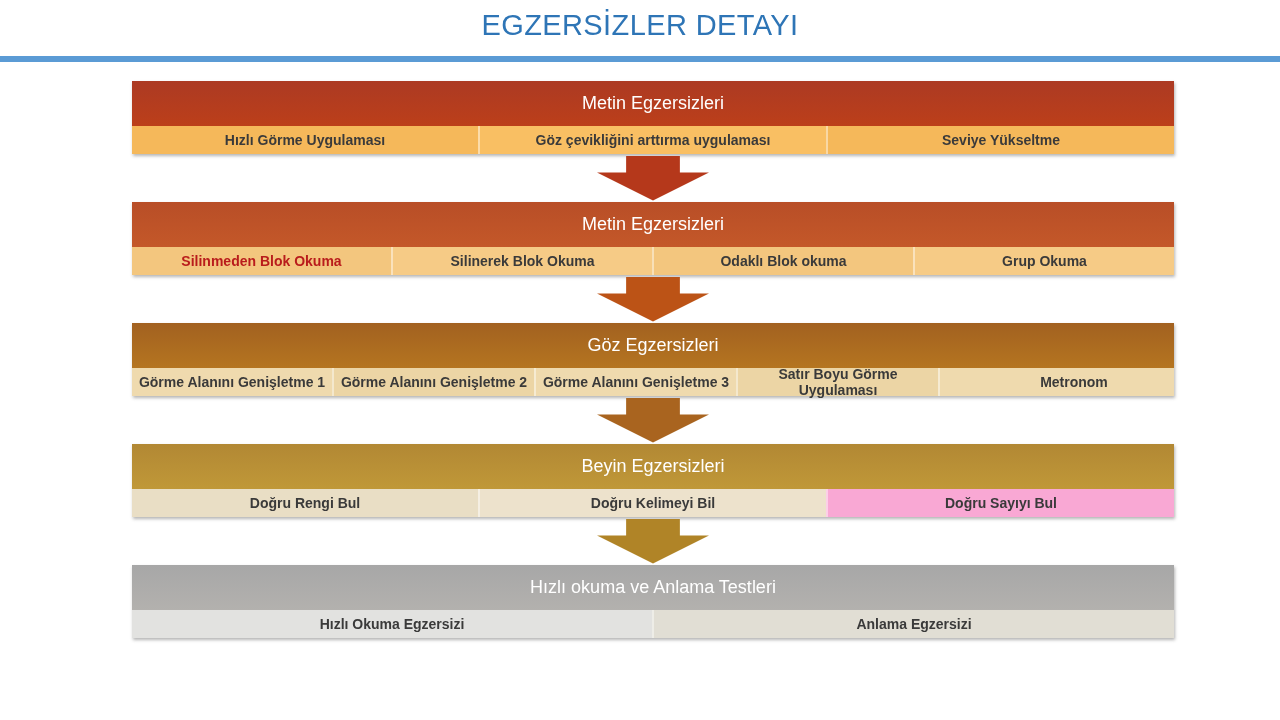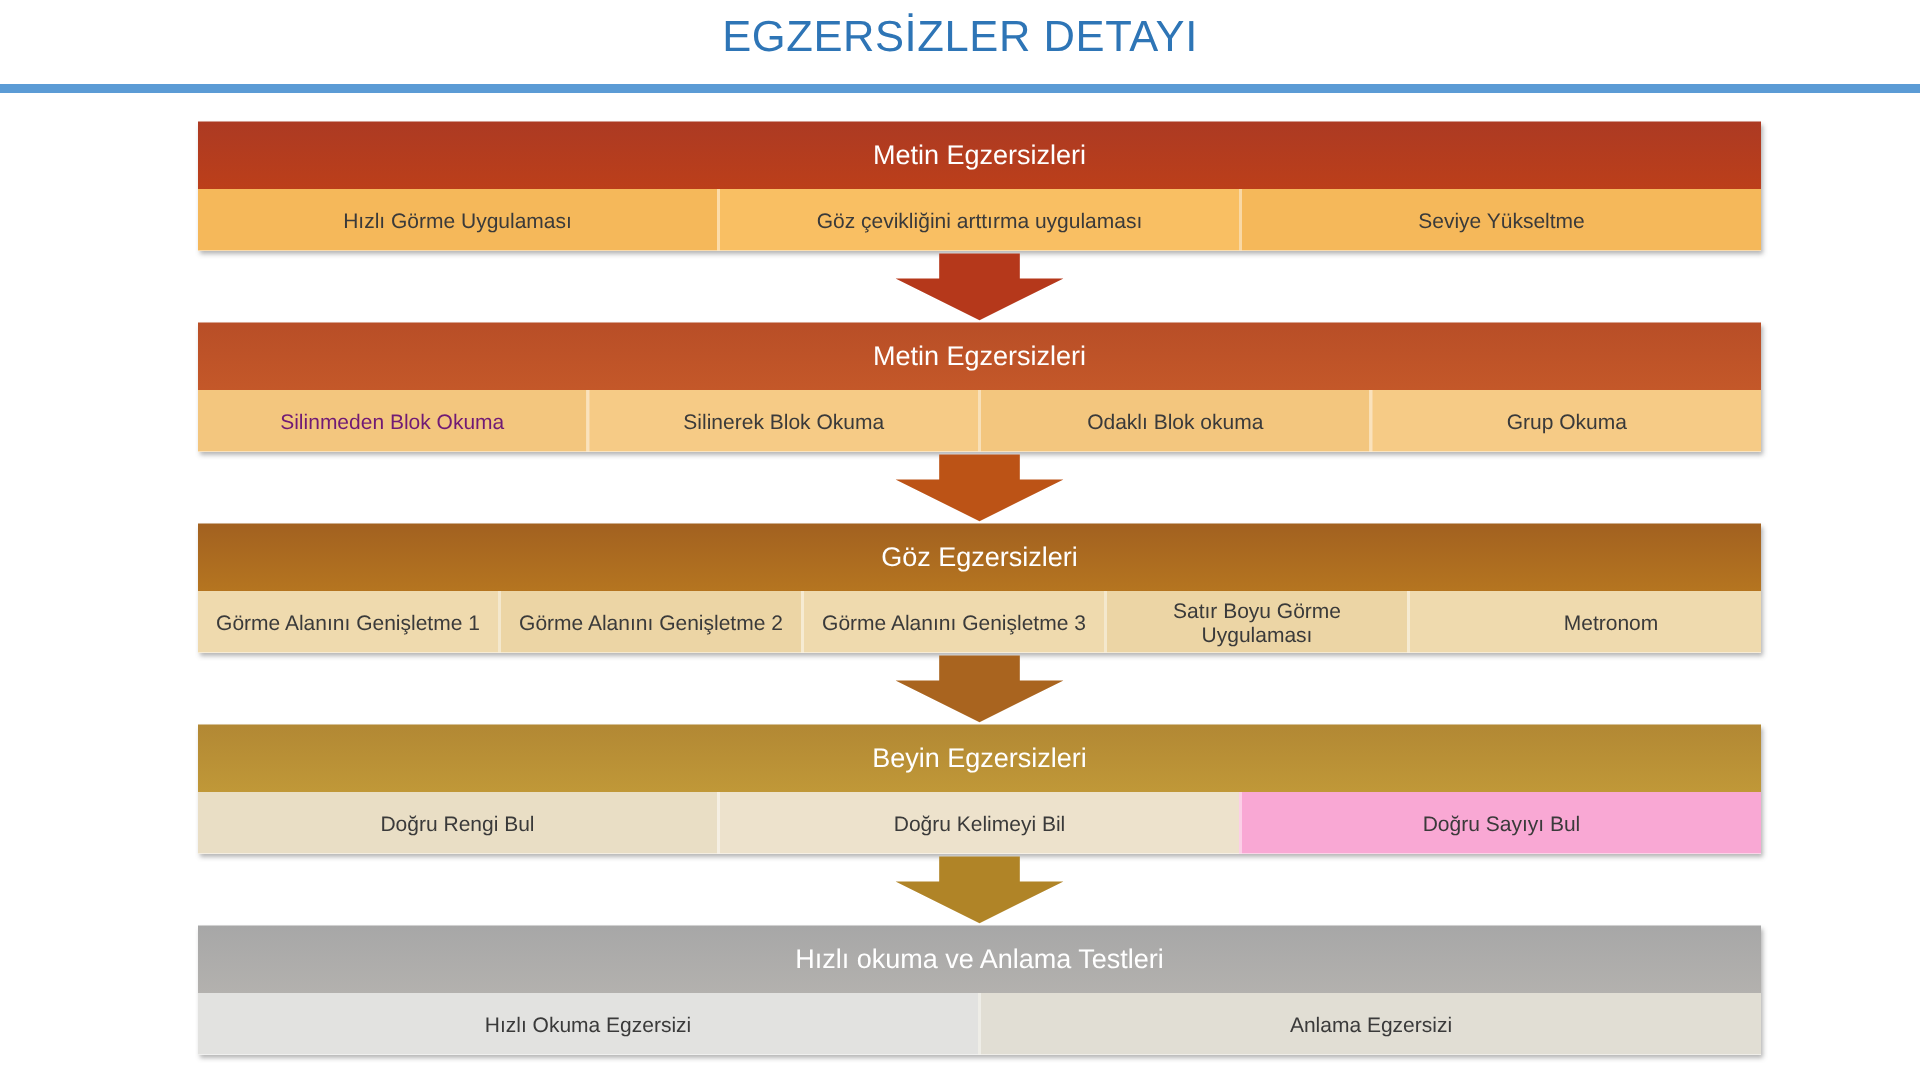--- a/index.html
+++ b/index.html
@@ -16,23 +16,23 @@
   .diagram{width:1042px;margin:19px 0 0 132px;}
   .section{
     box-shadow:1px 2px 3px rgba(90,90,90,0.45);
   }
   .sec-header{
     height:45px;display:flex;align-items:center;justify-content:center;
     color:#ffffff;font-size:18px;font-weight:400;
   }
   .sec-items{display:flex;}
   .cell{
-    flex:1;height:41px;display:flex;align-items:center;justify-content:center;
+    flex:1;height:28px;display:flex;align-items:center;justify-content:center;
     text-align:center;font-size:14px;line-height:16px;
-    padding:0 6px;box-sizing:border-box;
+    padding:0 6px;box-sizing:border-box;font-weight:bold;
   }
   .cell + .cell{border-left:2px solid rgba(255,255,255,0.45);}
   .arrow-wrap{height:48px;display:flex;align-items:center;justify-content:center;}
   .arrow{
     width:112px;height:45px;
     clip-path:polygon(26% 0,74% 0,74% 38%,100% 38%,50% 100%,0 38%,26% 38%);
   }
 </style>
 </head>
 <body>
@@ -47,21 +47,21 @@
         <div class="cell" style="background: rgb(249, 191, 99); color: rgb(58, 58, 58);">Göz çevikliğini arttırma uygulaması</div>
         <div class="cell" style="background: rgb(245, 184, 90); color: rgb(58, 58, 58);">Seviye Yükseltme</div>
       </div>
     </div>
     <div class="arrow-wrap">
       <div class="arrow" style="background: rgb(181, 56, 27);"></div>
     </div>
     <div class="section">
       <div class="sec-header" style="background: linear-gradient(rgb(184, 78, 39), rgb(196, 88, 41)); color: rgb(255, 255, 255);">Metin Egzersizleri</div>
       <div class="sec-items">
-        <div class="cell" style="background: rgb(243, 198, 126); color: #701a75;">Silinmeden Blok Okuma</div>
+        <div class="cell" style="background: rgb(243, 198, 126); color: #b91c1c;">Silinmeden Blok Okuma</div>
         <div class="cell" style="background: rgb(246, 203, 134); color: rgb(58, 58, 58);">Silinerek Blok Okuma</div>
         <div class="cell" style="background: rgb(243, 198, 126); color: rgb(58, 58, 58);">Odaklı Blok okuma</div>
         <div class="cell" style="background: rgb(246, 203, 134); color: rgb(58, 58, 58);">Grup Okuma</div>
       </div>
     </div>
     <div class="arrow-wrap">
       <div class="arrow" style="background: rgb(188, 83, 22);"></div>
     </div>
     <div class="section">
       <div class="sec-header" style="background: linear-gradient(rgb(162, 97, 32), rgb(181, 117, 32)); color: rgb(255, 255, 255);">Göz Egzersizleri</div>

